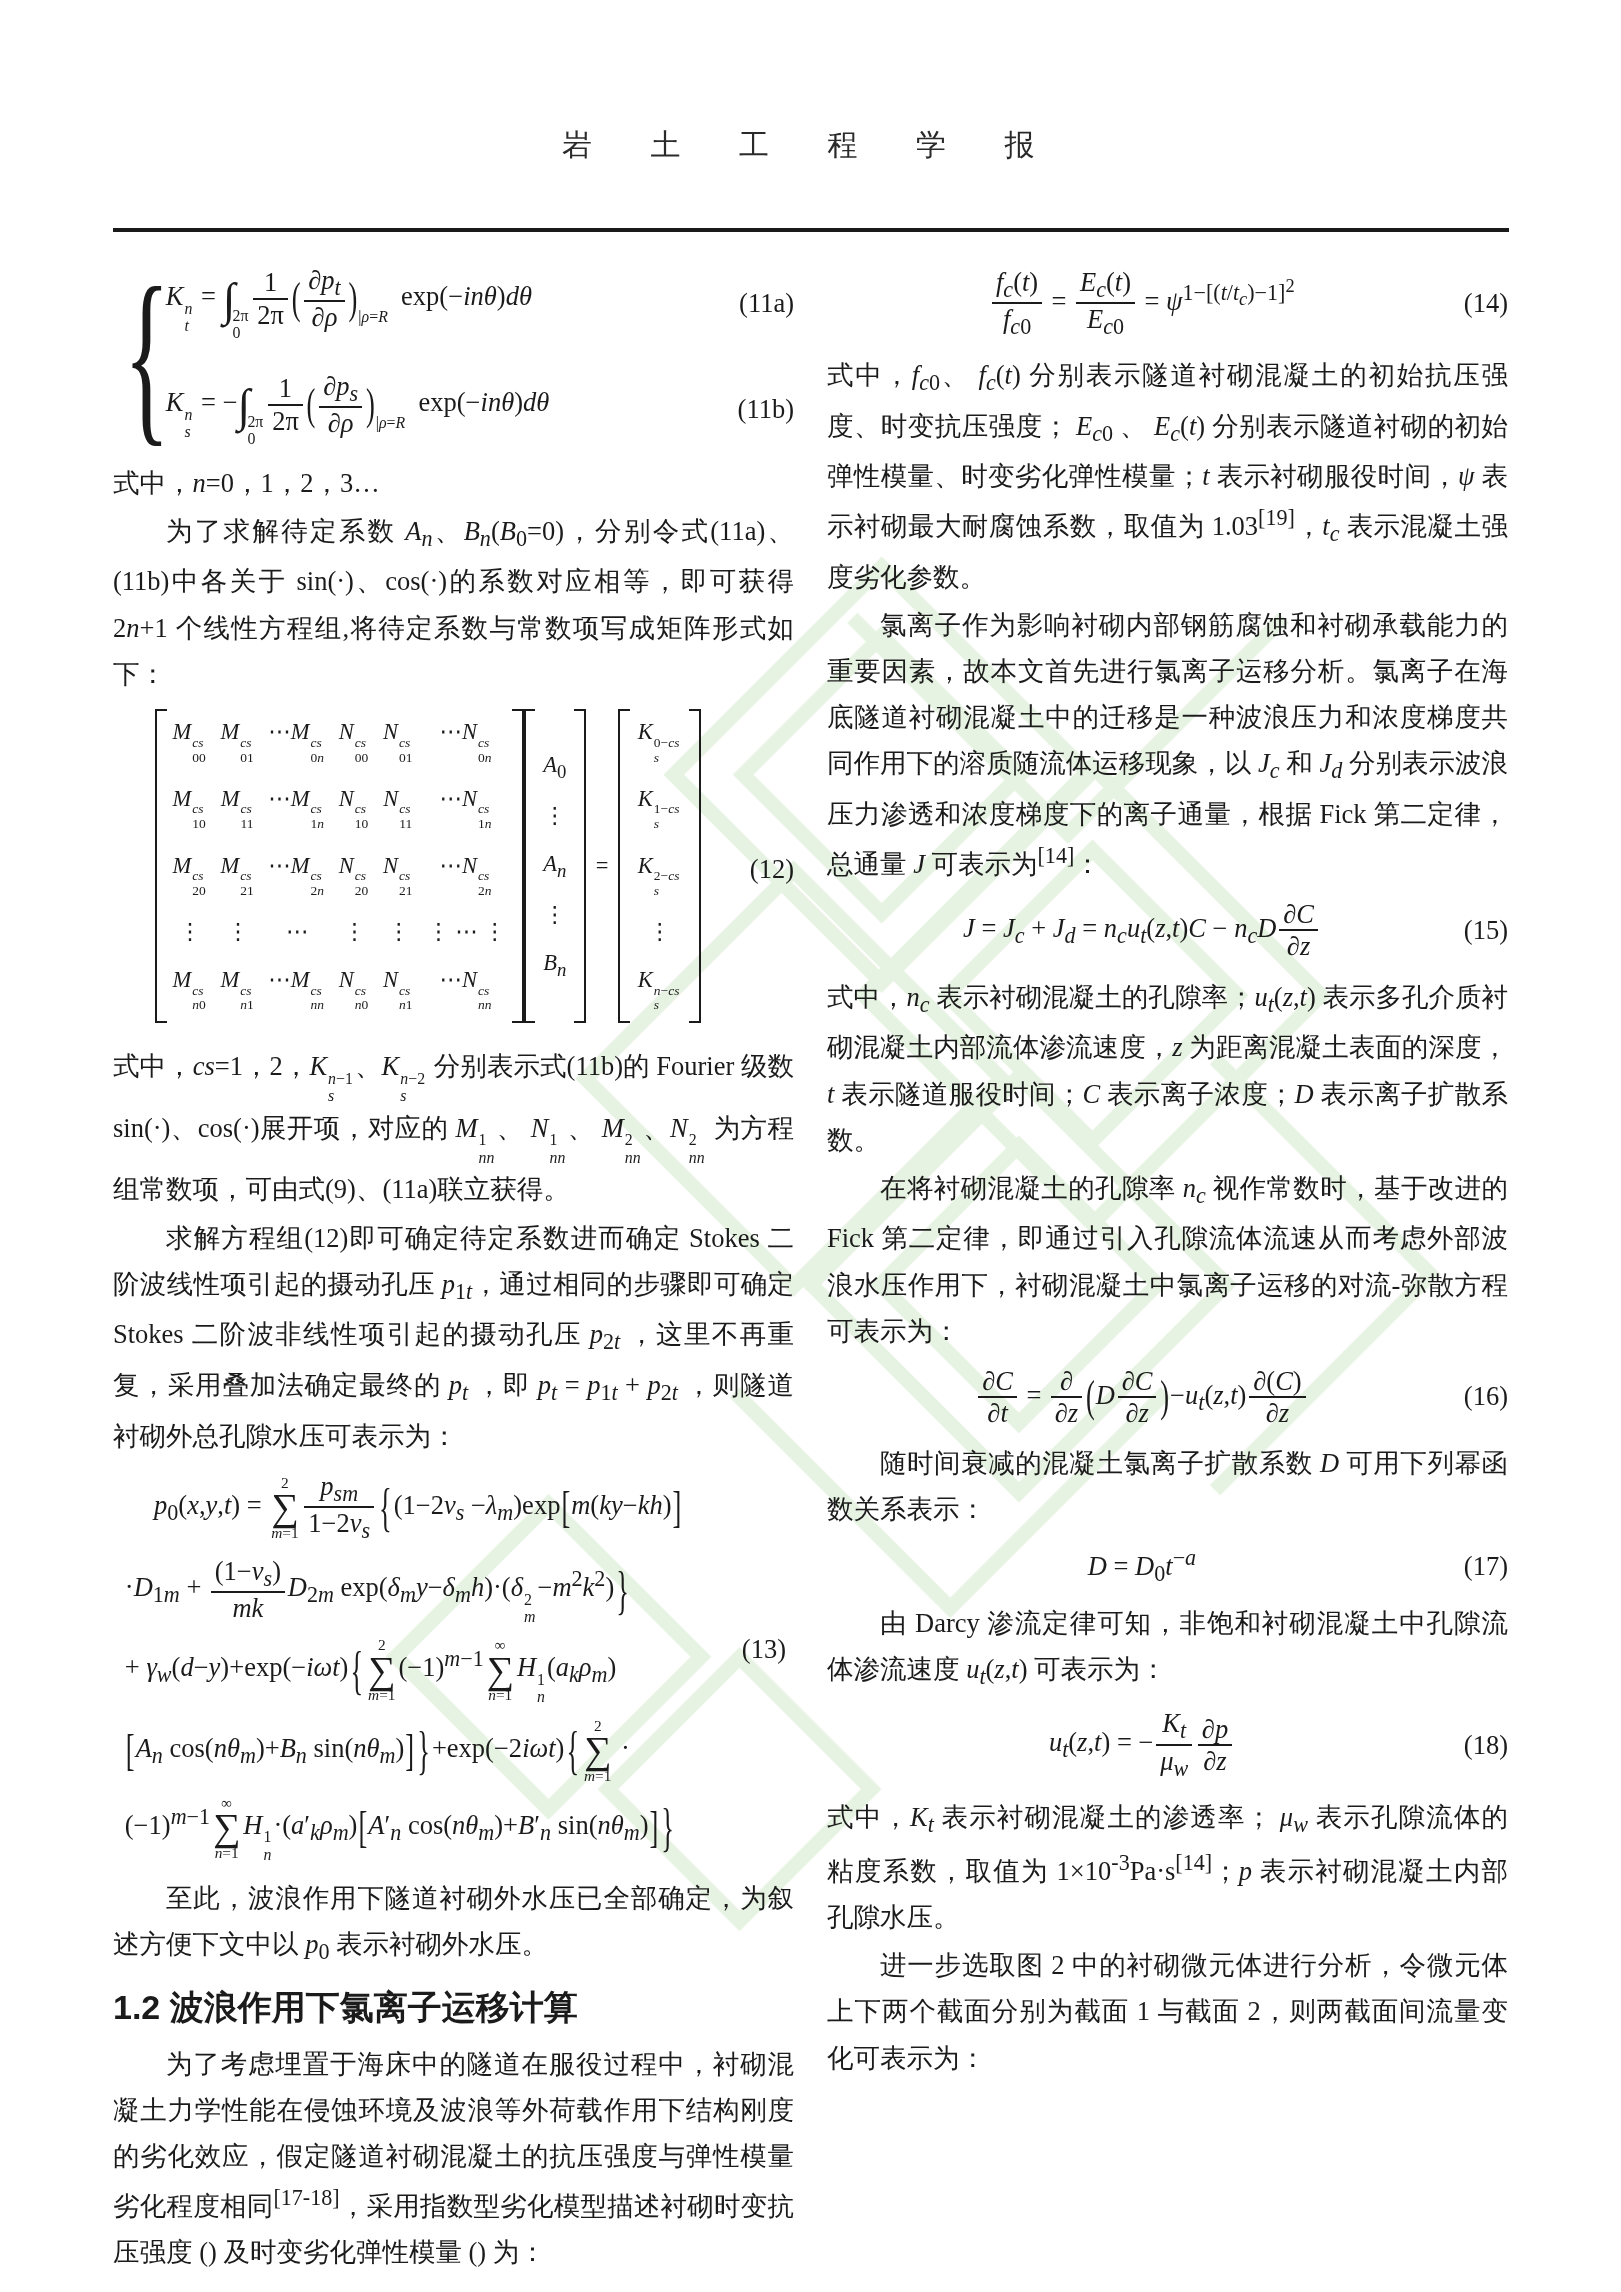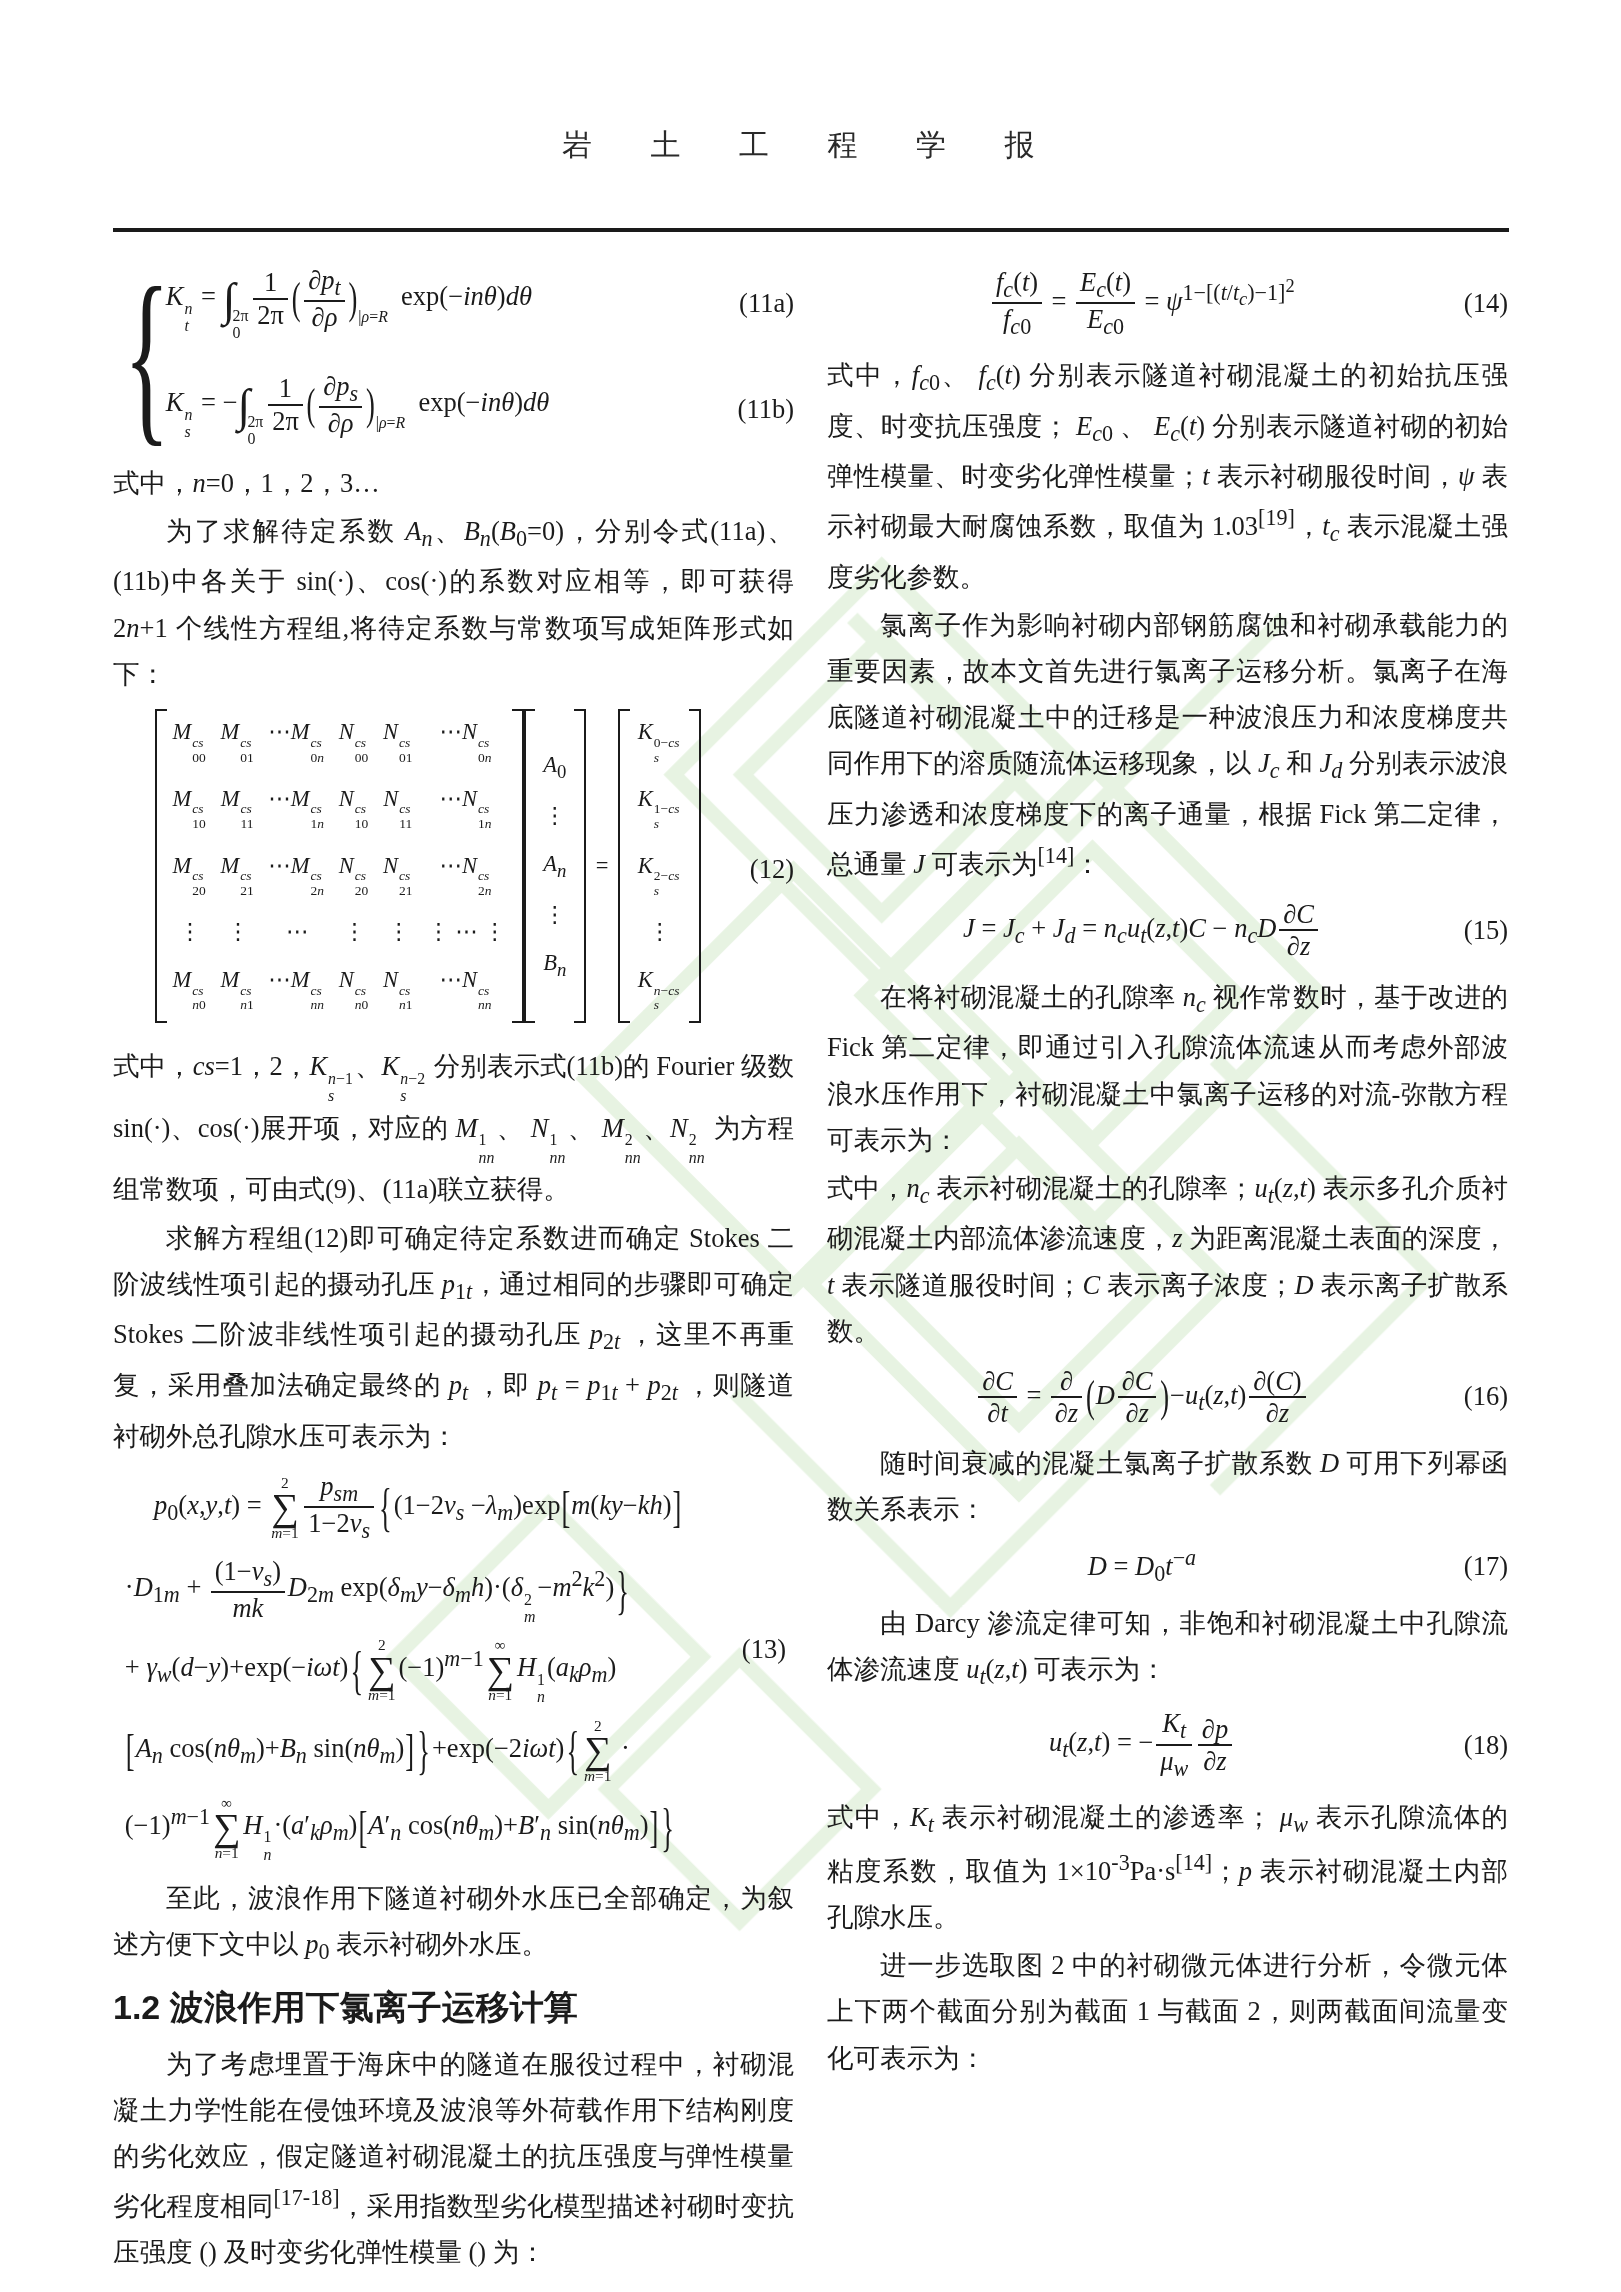--- a/index.html
+++ b/index.html
@@ -336,22 +336,22 @@
       </div>
 
       <p class="para">式中，<i>f</i><sub><i>c</i>0</sub>、 <i>f</i><sub><i>c</i></sub>(<i>t</i>) 分别表示隧道衬砌混凝土的初始抗压强度、时变抗压强度； <i>E</i><sub><i>c</i>0</sub> 、 <i>E</i><sub><i>c</i></sub>(<i>t</i>) 分别表示隧道衬砌的初始弹性模量、时变劣化弹性模量；<i>t</i> 表示衬砌服役时间，<i>ψ</i> 表示衬砌最大耐腐蚀系数，取值为 1.03<sup>[19]</sup>，<i>t</i><sub><i>c</i></sub> 表示混凝土强度劣化参数。</p>
       <p class="para ind">氯离子作为影响衬砌内部钢筋腐蚀和衬砌承载能力的重要因素，故本文首先进行氯离子运移分析。氯离子在海底隧道衬砌混凝土中的迁移是一种波浪压力和浓度梯度共同作用下的溶质随流体运移现象，以 <i>J</i><sub><i>c</i></sub> 和 <i>J</i><sub><i>d</i></sub> 分别表示波浪压力渗透和浓度梯度下的离子通量，根据 Fick 第二定律，总通量 <i>J</i> 可表示为<sup>[14]</sup>：</p>
 
       <div class="eq-row">
         <div class="eq-body"><i>J</i> = <i>J</i><sub><i>c</i></sub> + <i>J</i><sub><i>d</i></sub> = <i>n</i><sub><i>c</i></sub><i>u</i><sub><i>t</i></sub>(<i>z</i>,<i>t</i>)<i>C</i> − <i>n</i><sub><i>c</i></sub><i>D</i><span class="fr"><span class="n">∂<i>C</i></span><span class="d">∂<i>z</i></span></span></div>
         <div class="eq-num">(15)</div>
       </div>
 
+      <p class="para">式中，<i>n</i><sub><i>c</i></sub> 表示衬砌混凝土的孔隙率；<i>u</i><sub><i>t</i></sub>(<i>z</i>,<i>t</i>) 表示多孔介质衬砌混凝土内部流体渗流速度，<i>z</i> 为距离混凝土表面的深度，<i>t</i> 表示隧道服役时间；<i>C</i> 表示离子浓度；<i>D</i> 表示离子扩散系数。</p>
       <p class="para ind">在将衬砌混凝土的孔隙率 <i>n</i><sub><i>c</i></sub> 视作常数时，基于改进的 Fick 第二定律，即通过引入孔隙流体流速从而考虑外部波浪水压作用下，衬砌混凝土中氯离子运移的对流-弥散方程可表示为：</p>
-      <p class="para">式中，<i>n</i><sub><i>c</i></sub> 表示衬砌混凝土的孔隙率；<i>u</i><sub><i>t</i></sub>(<i>z</i>,<i>t</i>) 表示多孔介质衬砌混凝土内部流体渗流速度，<i>z</i> 为距离混凝土表面的深度，<i>t</i> 表示隧道服役时间；<i>C</i> 表示离子浓度；<i>D</i> 表示离子扩散系数。</p>
 
       <div class="eq-row">
         <div class="eq-body"><span class="fr"><span class="n">∂<i>C</i></span><span class="d">∂<i>t</i></span></span> = <span class="fr"><span class="n">∂</span><span class="d">∂<i>z</i></span></span><span class="bp">(</span><i>D</i><span class="fr"><span class="n">∂<i>C</i></span><span class="d">∂<i>z</i></span></span><span class="bp">)</span>−<i>u</i><sub><i>t</i></sub>(<i>z</i>,<i>t</i>)<span class="fr"><span class="n">∂(<i>C</i>)</span><span class="d">∂<i>z</i></span></span></div>
         <div class="eq-num">(16)</div>
       </div>
 
       <p class="para ind">随时间衰减的混凝土氯离子扩散系数 <i>D</i> 可用下列幂函数关系表示：</p>
 
       <div class="eq-row">
         <div class="eq-body"><i>D</i> = <i>D</i><sub>0</sub><i>t</i><sup>−<i>a</i></sup></div>

